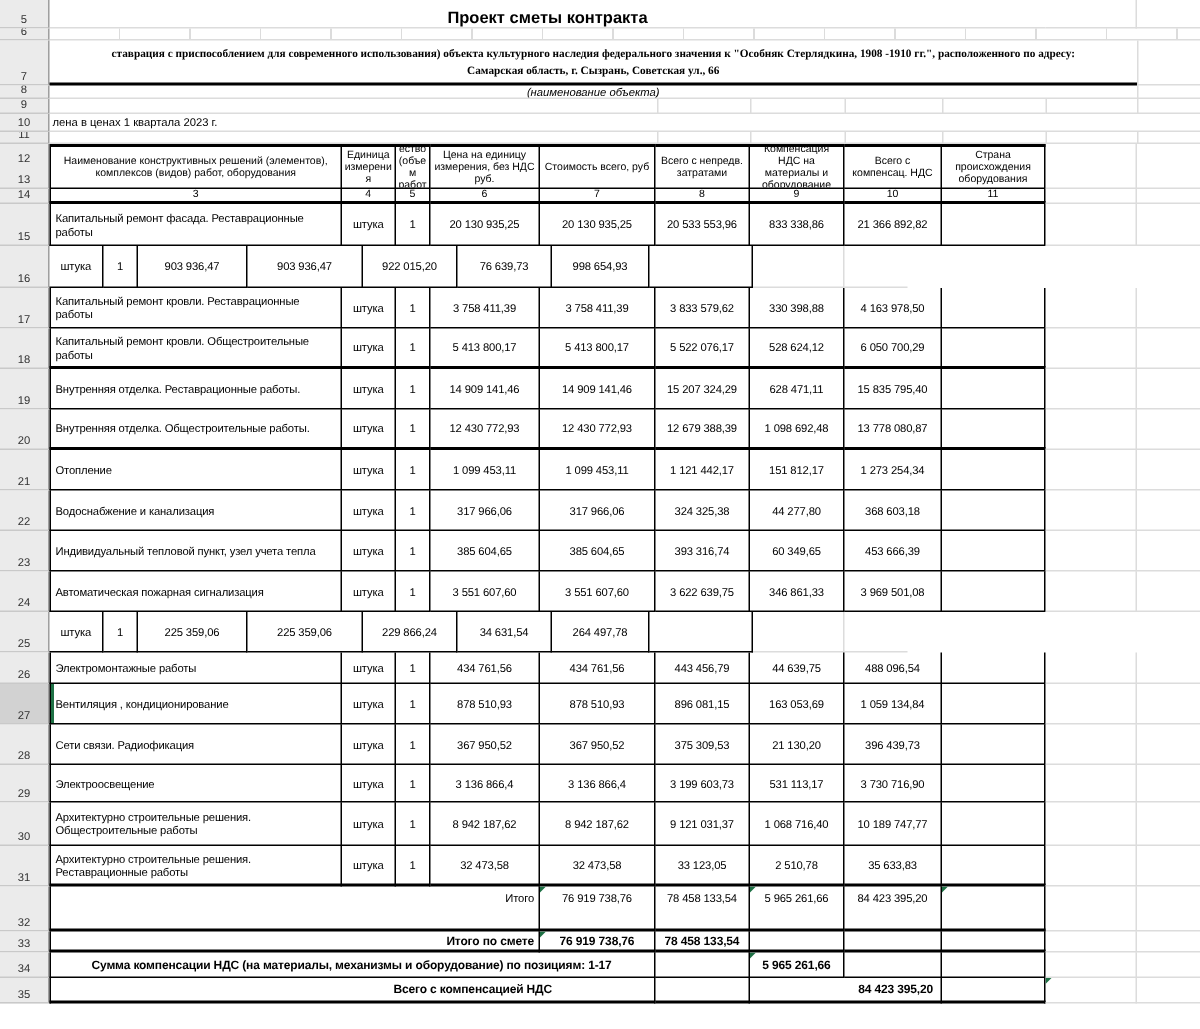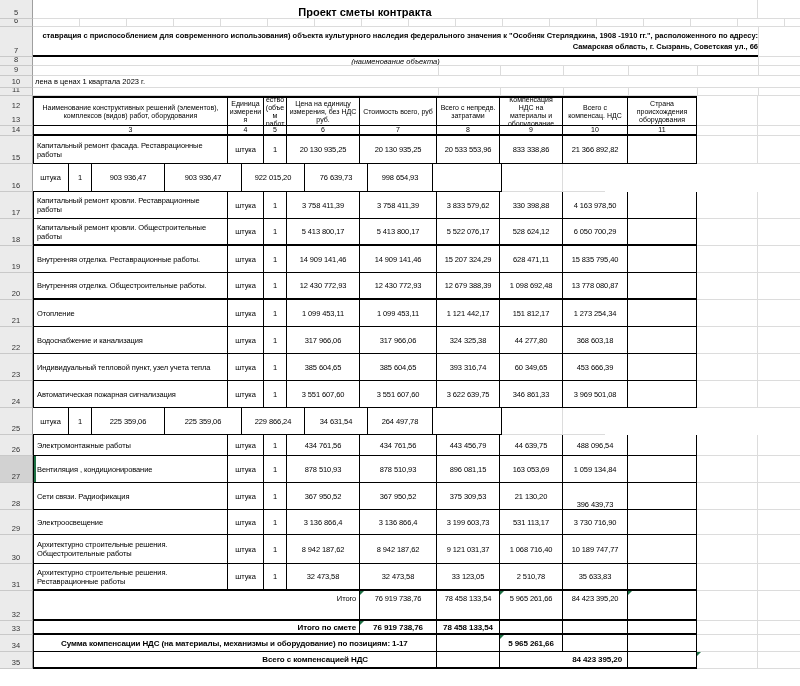--- a/index.html
+++ b/index.html
@@ -26,21 +26,21 @@
   .tri{position:absolute;top:0;left:0;width:0;height:0;border-top:4px solid #1e7145;border-right:4px solid transparent;}
   .selbar{position:absolute;top:0;left:0;bottom:0;width:2px;background:#1e7145;}
   
   .hc{border-top:2px solid #000;border-right:1px solid #000;border-bottom:1px solid #000;
       font-size:7px;line-height:8px;display:flex;align-items:center;justify-content:center;text-align:center;
       overflow-wrap:anywhere;padding:1px;}
   .nc{border-right:1px solid #000;border-bottom:2px solid #000;font-size:7px;line-height:8px;
       display:flex;align-items:center;justify-content:center;}
   
   .title-cell{font-size:11px;font-weight:bold;display:flex;align-items:flex-end;justify-content:center;}
-  .obj-cell{font-size:7.5px;font-weight:bold;line-height:11px;text-align:right;padding-top:3px;border-bottom:2px solid #000;}
+  .obj-cell{font-size:7.5px;font-weight:bold;line-height:11px;text-align:center;padding-top:3px;border-bottom:2px solid #000;font-family:Liberation Serif, serif;}
   .cap-cell{font-size:7.5px;font-style:italic;display:flex;align-items:center;justify-content:center;border-bottom:1px solid #dcdcdc;}
   .note-cell{font-size:7.5px;display:flex;align-items:flex-end;padding:0 0 1px 2px;border-bottom:1px solid #dcdcdc;}
   .gridstrip{background-image:repeating-linear-gradient(to right,transparent 0 46px,#dcdcdc 46px 47px);border-bottom:1px solid #dcdcdc;}
   
   .lbl{justify-content:flex-end;text-align:right;padding-right:3px;}
   .bold{font-weight:bold;font-size:8px;}
   .sum-top .c{align-items:flex-start;padding-top:3px;}
   .lbl-left{justify-content:flex-start;text-align:left;padding-left:27px;}
   .lbl-right68{justify-content:flex-end;padding-right:68px;}
   .val-right{justify-content:flex-end;padding-right:5px;}
@@ -565,21 +565,21 @@
         </div>
         <div class="c" style="flex: 0 0 77px;">
           <span>367 950,52</span>
         </div>
         <div class="c" style="flex: 0 0 63px;">
           <span>375 309,53</span>
         </div>
         <div class="c" style="flex: 0 0 63px;">
           <span>21 130,20</span>
         </div>
-        <div class="c" style="flex: 0 0 65px; align-items: flex-end;">
+        <div class="c" style="flex: 0 0 65px;">
           <span>396 439,73</span>
         </div>
         <div class="c" style="flex: 0 0 69px;">
           <span></span>
         </div>
         <div class="xcell xr" style="flex: 0 0 61px;"></div>
         <div class="xcell" style="flex: 0 0 42px;"></div>
       </div>
       <div class="srow" style="height: 25px;">
         <div class="rh">29</div>

